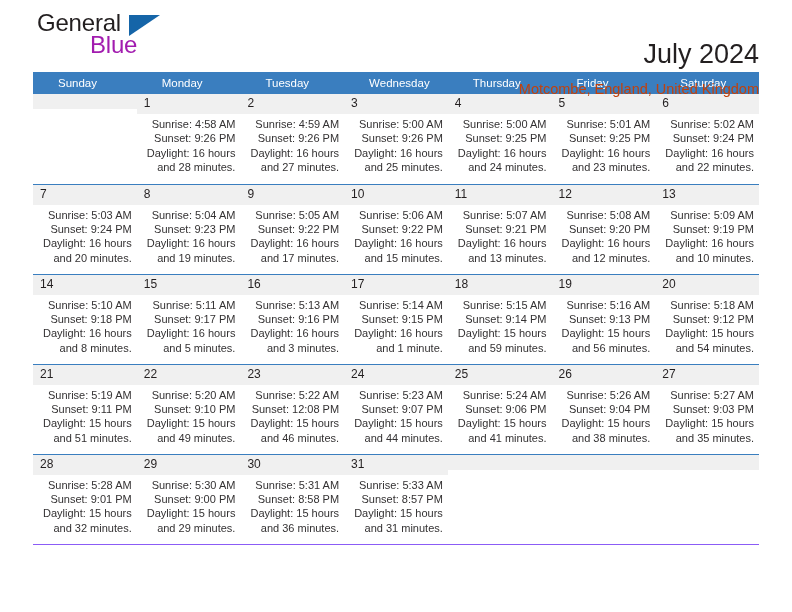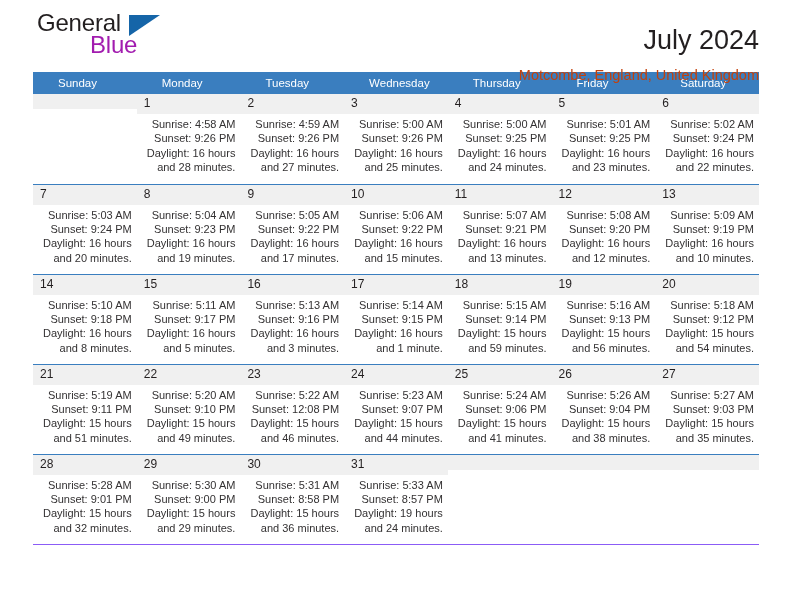--- a/index.html
+++ b/index.html
@@ -63,20 +63,21 @@
     top: 6px;
     width: 0;
     height: 0;
     border-left: 31px solid #1565a8;
     border-bottom: 21px solid transparent;
   }
 
   .title-block {
     text-align: right;
     padding-top: 24px;
+    margin-top: 14px;
   }
   .cal-title {
     font-size: 27px;
     color: #231f20;
     line-height: 32px;
     white-space: nowrap;
   }
   .cal-subtitle {
     font-size: 14.5px;
     color: #c2410c;
@@ -492,21 +493,21 @@
                 <div class="daylight">Daylight: 15 hours and 36 minutes.</div>
               </div>
             </div>
           </td>
           <td>
             <div class="cell">
               <div class="daynum">31</div>
               <div class="info">
                 <div>Sunrise: 5:33 AM</div>
                 <div>Sunset: 8:57 PM</div>
-                <div class="daylight">Daylight: 19 hours and 24 minutes.</div>
+                <div class="daylight">Daylight: 15 hours and 31 minutes.</div>
               </div>
             </div>
           </td>
           <td>
             <div class="cell empty">
               <div class="daynum"></div>
             </div>
           </td>
           <td>
             <div class="cell empty">

